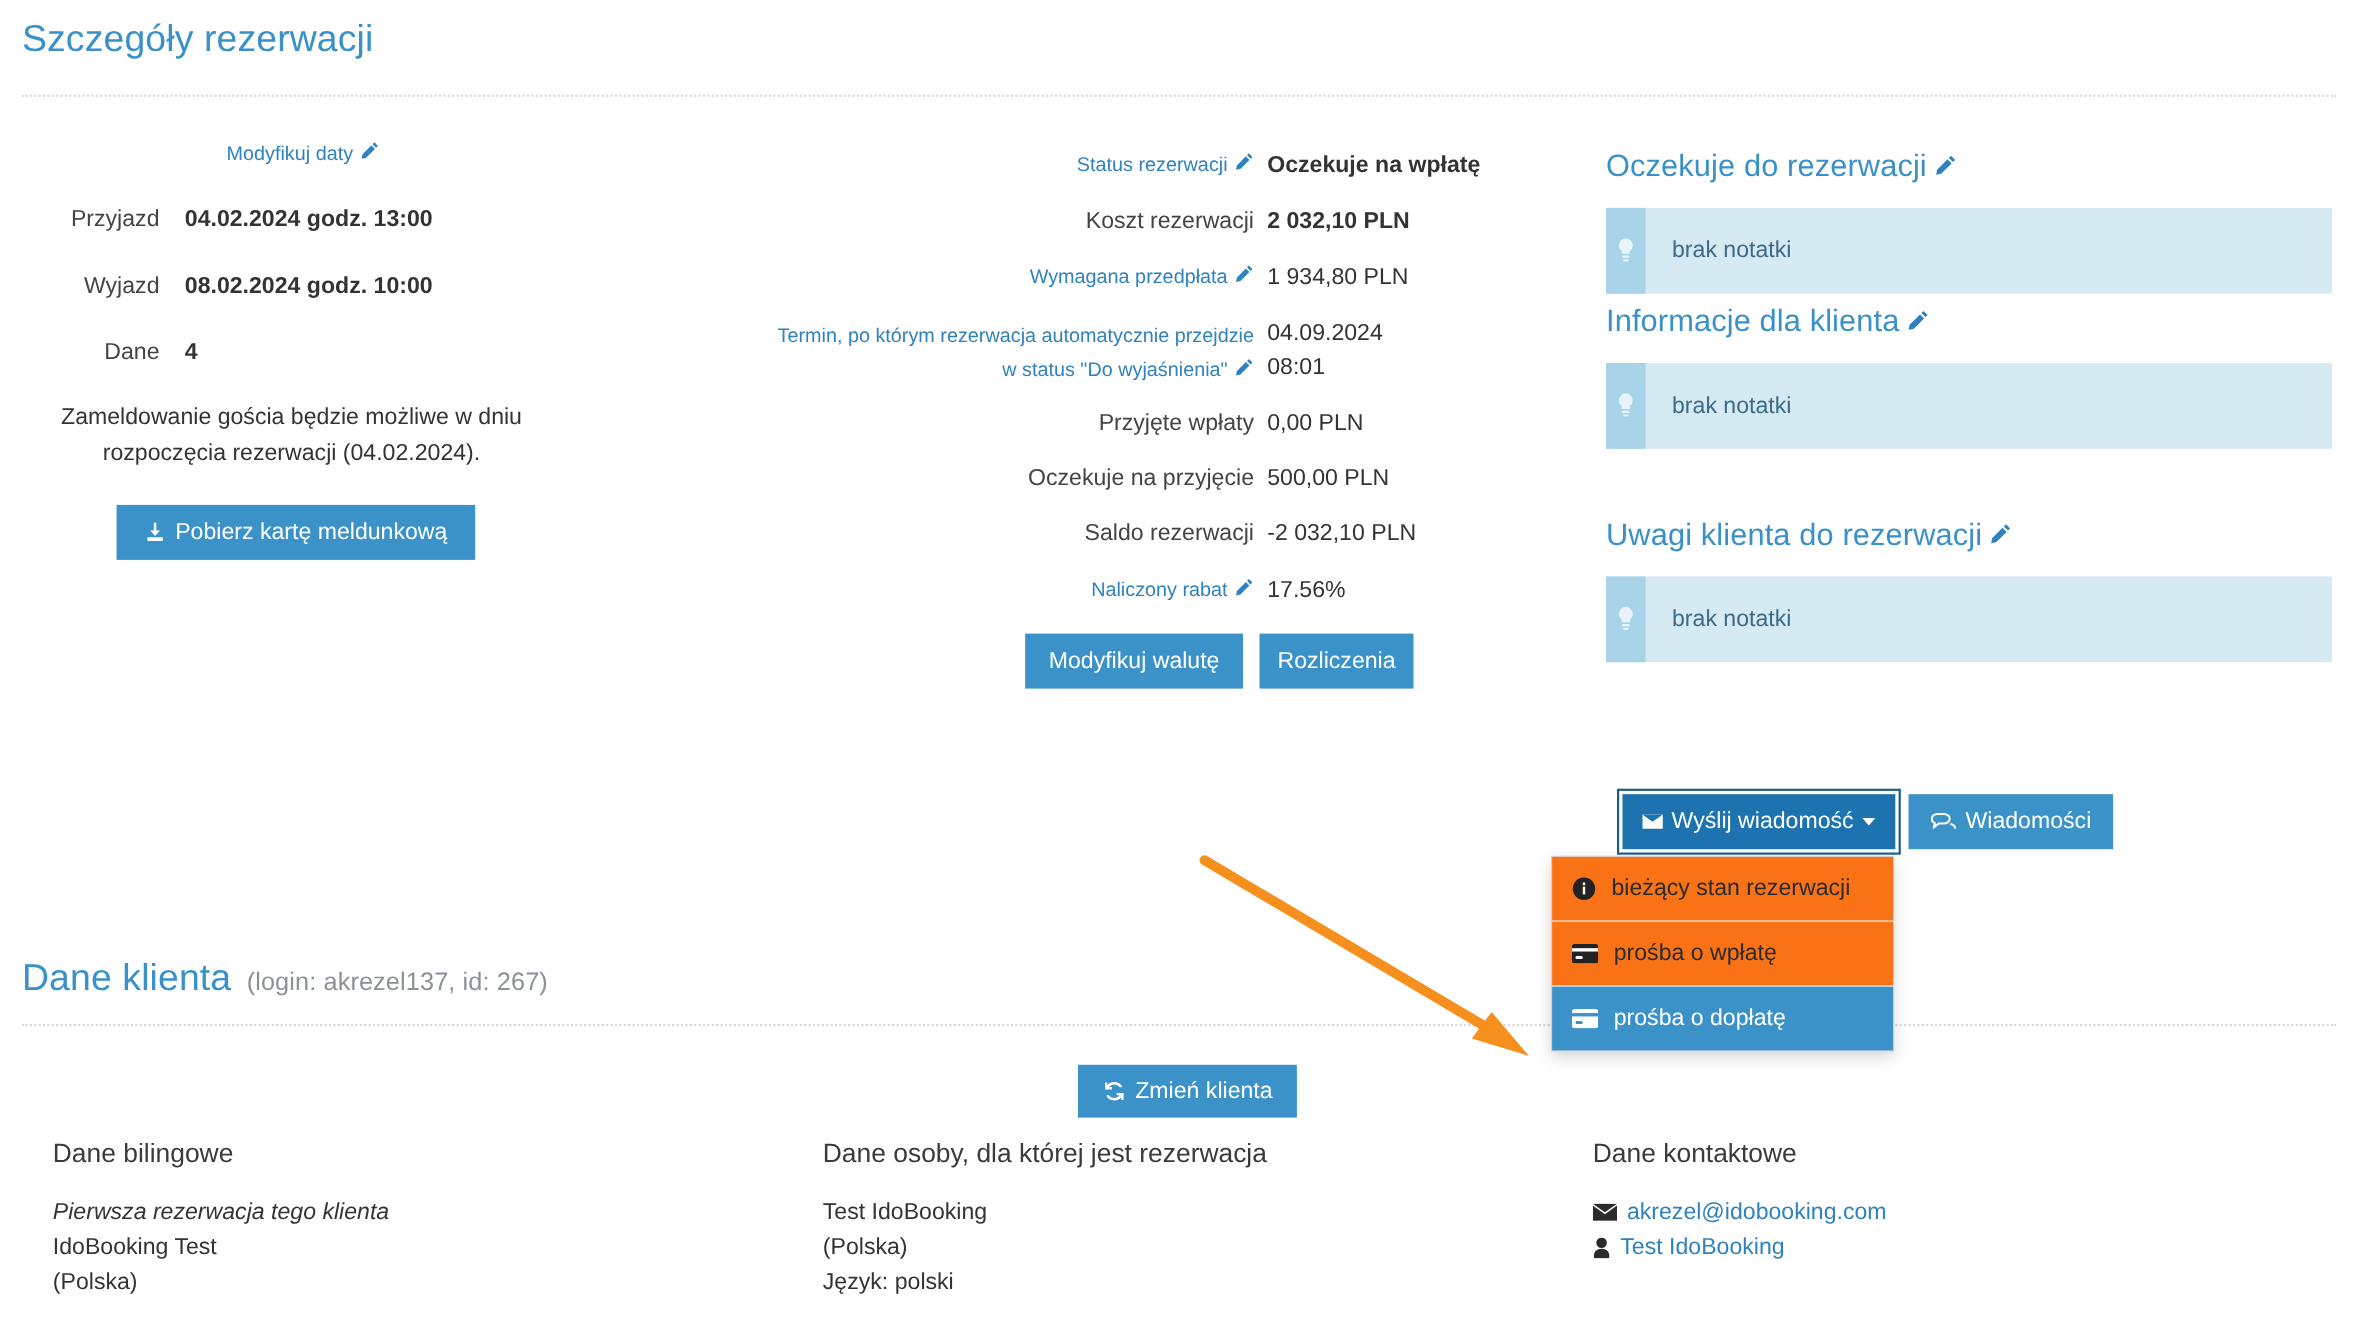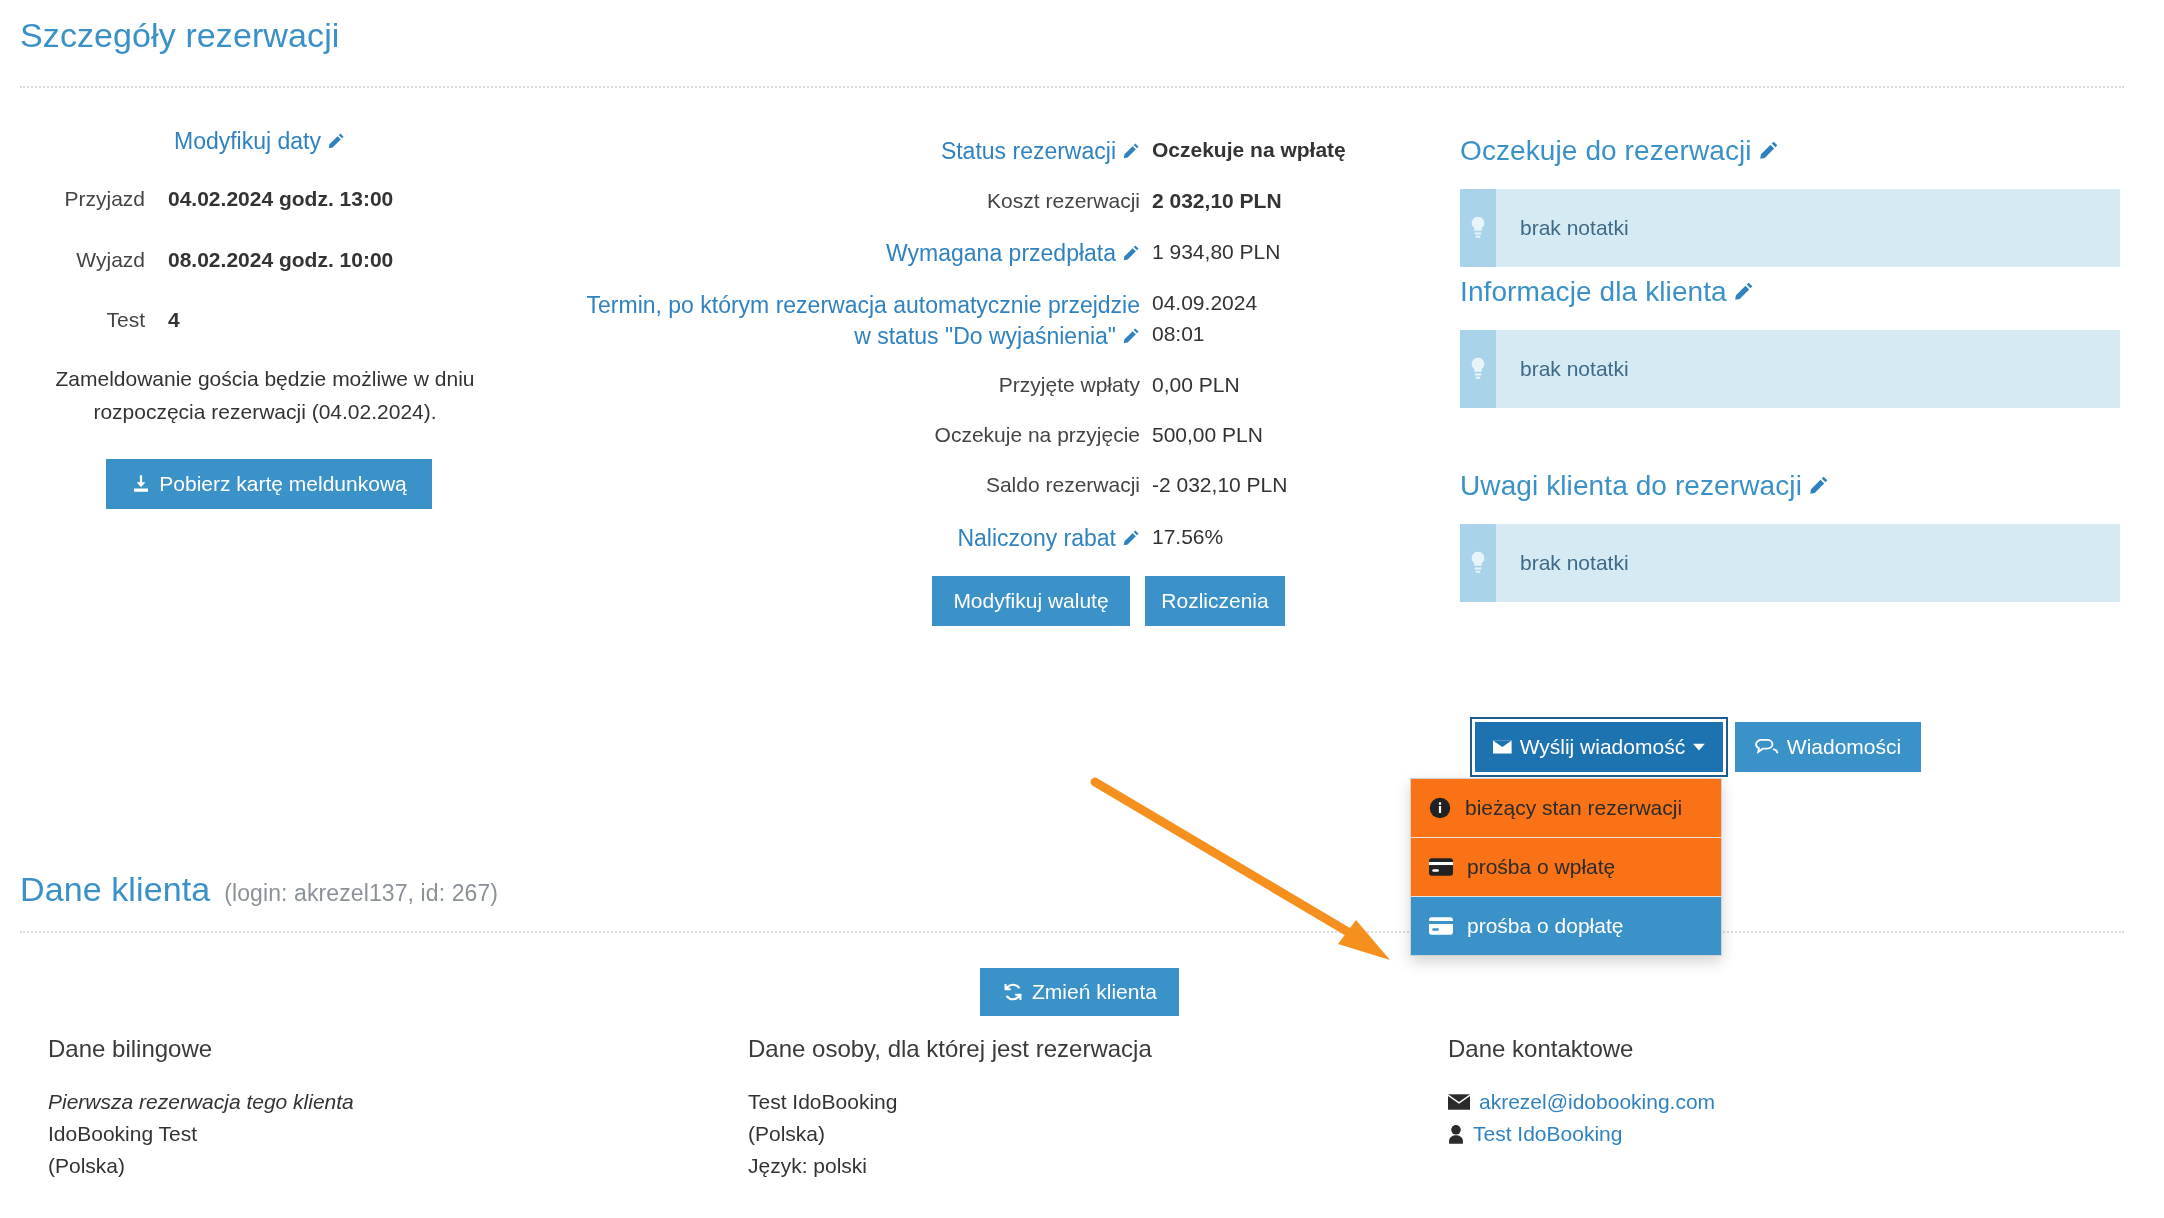--- a/index.html
+++ b/index.html
@@ -48,21 +48,21 @@
   .lbl.r { text-align: right; }
   .val {
     position: absolute;
     font-size: 21px;
     color: #333333;
     white-space: nowrap;
   }
   .val.b { font-weight: bold; }
   .lnkblk {
     position: absolute;
-    font-size: 23px;
+    font-size: 18px;
     color: #2f82bf;
     white-space: nowrap;
     text-align: right;
   }
   .lnkblk.two { white-space: normal; line-height: 31px; }
 
   
   .pencil {
     display: inline-block;
     width: 19px; height: 19px;
@@ -191,21 +191,21 @@
           <path fill="#2f82bf" d="M12.1 1.2 14.8 3.9 13.4 5.3 10.7 2.6zM9.8 3.5l2.7 2.7-6.9 6.9-3.3.6.6-3.3z"></path>
         </svg></span>
   </div>
 
   <div class="lbl r" style="left:0px; top:187px; width:145px;">Przyjazd</div>
   <div class="val b" style="left:168px; top:187px;">04.02.2024 godz. 13:00</div>
 
   <div class="lbl r" style="left:0px; top:248px; width:145px;">Wyjazd</div>
   <div class="val b" style="left:168px; top:248px;">08.02.2024 godz. 10:00</div>
 
-  <div class="lbl r" style="left:0px; top:308px; width:145px;">Test</div>
+  <div class="lbl r" style="left:0px; top:308px; width:145px;">Dane</div>
   <div class="val b" style="left:168px; top:308px;">4</div>
 
   <div class="val" style="left:20px; top:362px; width:490px; text-align:center; white-space:normal; line-height:33px;">
     <span>Zameldowanie gościa będzie możliwe w dniu</span><br>
     <span>rozpoczęcia rezerwacji (04.02.2024).</span>
   </div>
 
   <button class="btn" style="left:106px; top:459px; width:326px; height:50px;">
     <svg width="20" height="20" viewBox="0 0 16 16" aria-hidden="true">
         <path fill="#ffffff" d="M7.1 1h1.8v5.6h2.6L8 10.6 4.5 6.6h2.6zM2.4 11.6h11.2v2.6H2.4z"></path>

